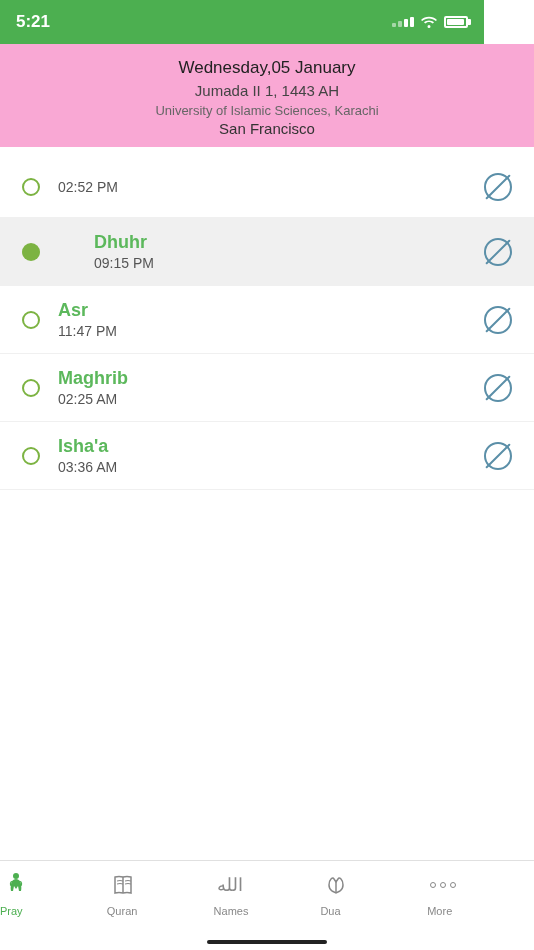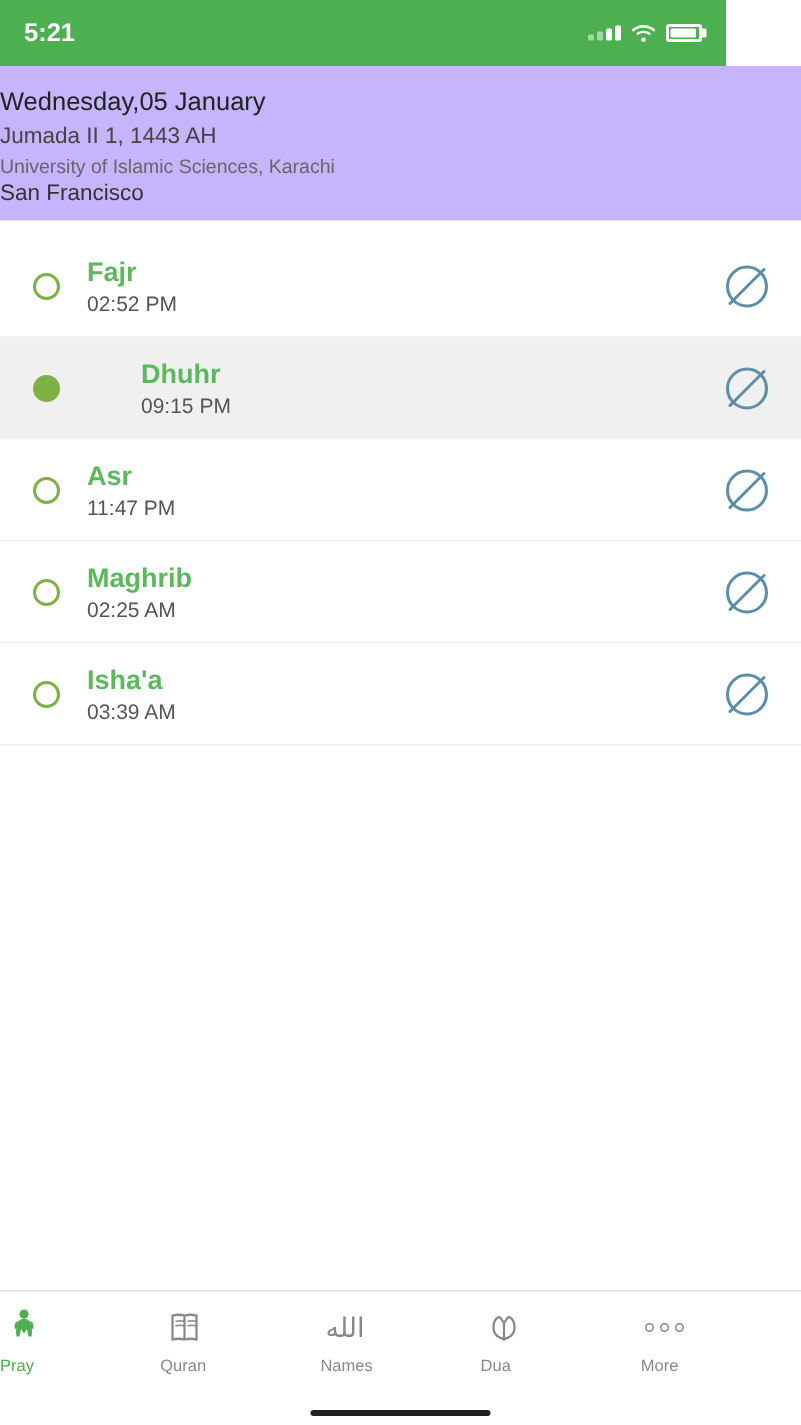--- a/index.html
+++ b/index.html
@@ -77,22 +77,22 @@
       top: 1px;
       bottom: 1px;
       width: 85%;
       background: white;
       border-radius: 1px;
     }
 
     
     .header {
       padding: 14px 0 10px;
-      text-align: left;
-      background: #c4b5fd;
+      text-align: center;
+      background: #f9a8d4;
     }
     .header-date {
       font-size: 17px;
       font-weight: 500;
       color: #222;
       margin-bottom: 4px;
     }
     .header-hijri {
       font-size: 15px;
       color: #444;
@@ -285,21 +285,20 @@
   <div class="header-city">San Francisco</div>
 </div>
 
 <div class="prayer-list">
 
   <div class="prayer-row">
     <div class="prayer-indicator">
       <div class="indicator-circle-empty"></div>
     </div>
     <div class="prayer-info">
-      <div class="prayer-name">Fajr</div>
       <div class="prayer-time">02:52 PM</div>
     </div>
     <div class="prayer-action">
       <div class="no-icon"></div>
     </div>
   </div>
 
   <div class="prayer-row active">
     <div class="prayer-indicator">
       <div class="indicator-circle-filled"></div>
@@ -338,21 +337,21 @@
       <div class="no-icon"></div>
     </div>
   </div>
 
   <div class="prayer-row">
     <div class="prayer-indicator">
       <div class="indicator-circle-empty"></div>
     </div>
     <div class="prayer-info">
       <div class="prayer-name">Isha'a</div>
-      <div class="prayer-time">03:39 AM</div>
+      <div class="prayer-time">03:36 AM</div>
     </div>
     <div class="prayer-action">
       <div class="no-icon"></div>
     </div>
   </div>
 
 </div>
 
 <div class="bottom-nav">
 

